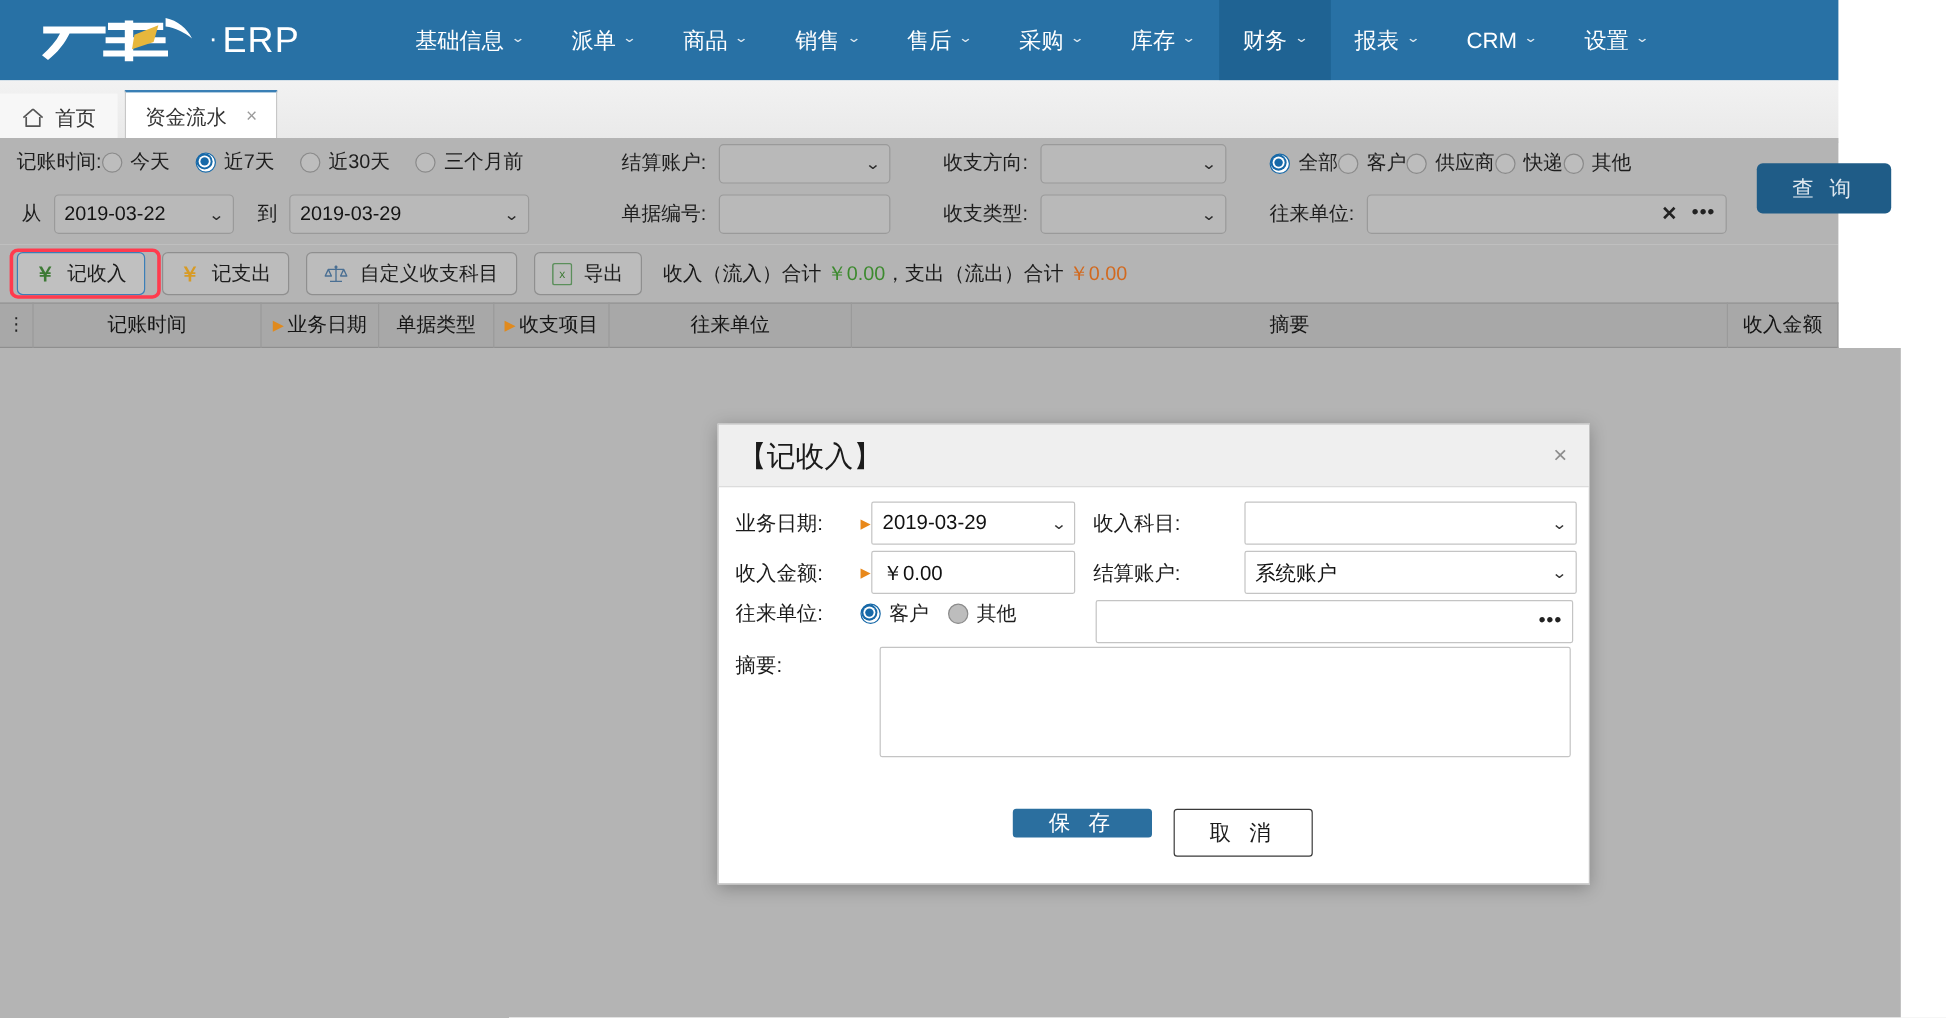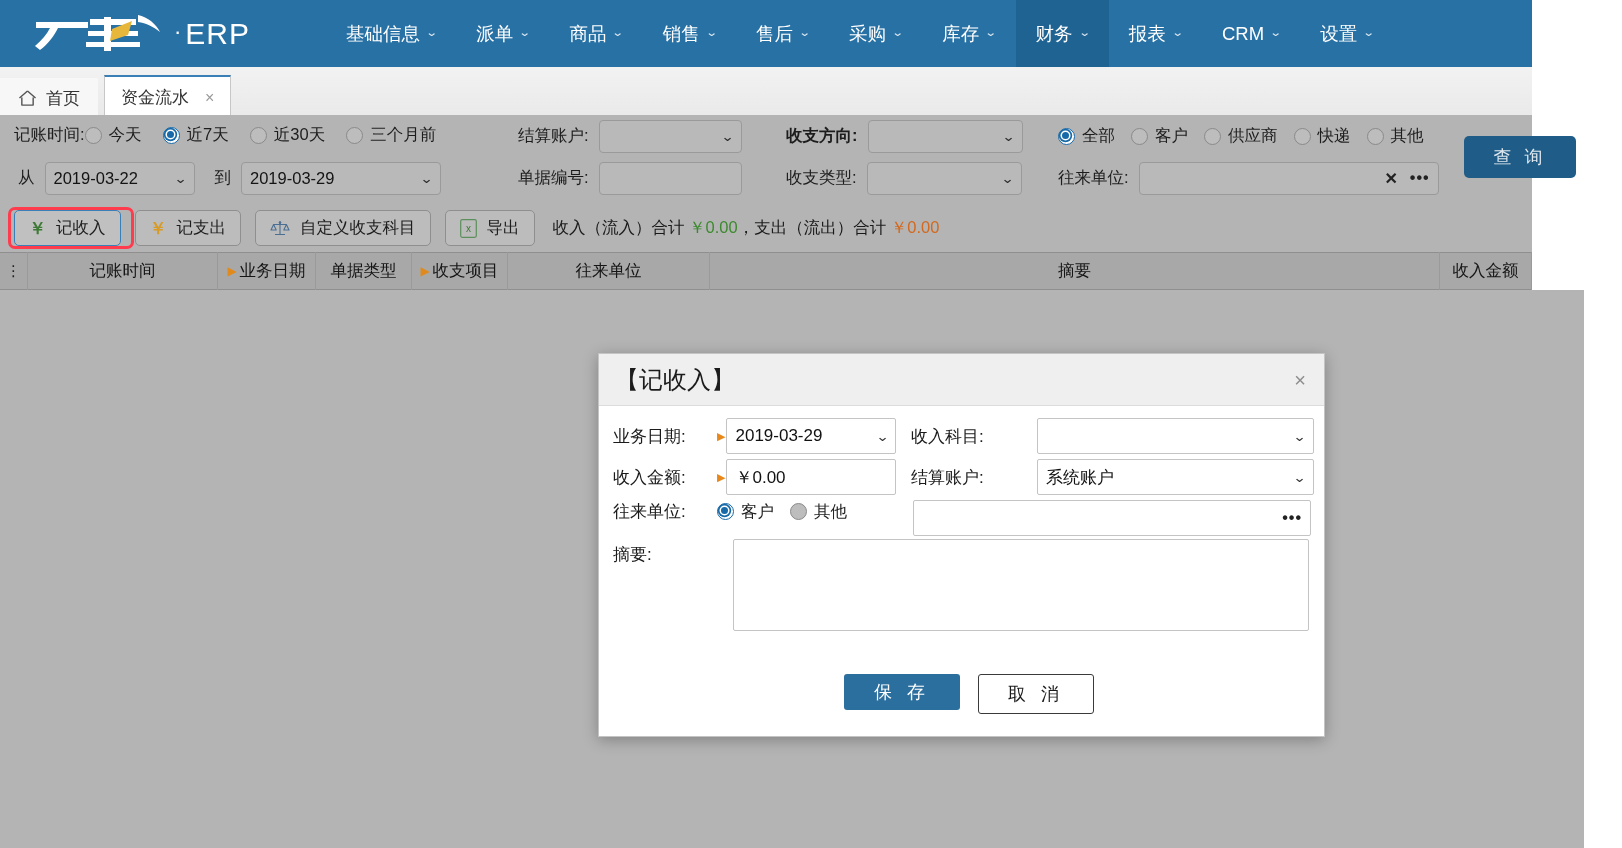--- a/index.html
+++ b/index.html
@@ -211,21 +211,21 @@
     padding: 0 8px;
     display: inline-flex; align-items: center; justify-content: space-between;
     border-radius: 2px;
   }
   .msel .chev { font-size: 13px; color: #333; transform: scaleX(1.25); }
   .mtextarea {
     border: 1px solid #c4c4c4; background: #ffffff;
     border-radius: 2px;
   }
   .btn-save {
-    width: 116px; height: 36px; background: #2b6f9f;
+    width: 116px; height: 24px; background: #2b6f9f;
     color: #ffffff; border: none; border-radius: 3px;
     font-size: 18px; letter-spacing: 5px; cursor: pointer;
     font-family: "Liberation Sans", sans-serif;
   }
   .btn-cancel {
     width: 116px; height: 40px; background: #ffffff;
     color: #1b1b1b; border: 1px solid #3a3a3a; border-radius: 3px;
     font-size: 18px; letter-spacing: 5px; cursor: pointer;
     font-family: "Liberation Sans", sans-serif;
   }
@@ -358,37 +358,37 @@
     </div>
 
     <div class="frow" style="left:518px; top:48px;">
       <span class="lbl" style="margin-right:10px;">单据编号:</span>
       <div class="txt" style="width:143px; display:inline-flex; align-items:center;">
         <span></span>
       </div>
     </div>
 
     <div class="frow" style="left:786px; top:6px;">
-      <span class="lbl" style="margin-right:10px;font-weight:bold;">收支方向:</span>
+      <span class="lbl" style="margin-right:10px;">收支方向:</span>
       <div class="sel selbox" style="width:155px;">
         <span></span>
         <span class="chev">⌄</span>
       </div>
     </div>
 
     <div class="frow" style="left:786px; top:48px;">
       <span class="lbl" style="margin-right:10px;">收支类型:</span>
       <div class="sel selbox" style="width:155px;">
         <span></span>
         <span class="chev">⌄</span>
       </div>
     </div>
 
     <div class="frow" style="left:1058px; top:6px;">
-      <div id="party-radios" style="display:flex; align-items:flex-end; gap:16px;">
+      <div id="party-radios" style="display:flex; align-items:flex-end; gap:0;">
           <div class="radio-wrap">
             <span class="radio on"></span>
             <span class="lbl">全部</span>
           </div>
           <div class="radio-wrap">
             <span class="radio"></span>
             <span class="lbl">客户</span>
           </div>
           <div class="radio-wrap">
             <span class="radio"></span>

